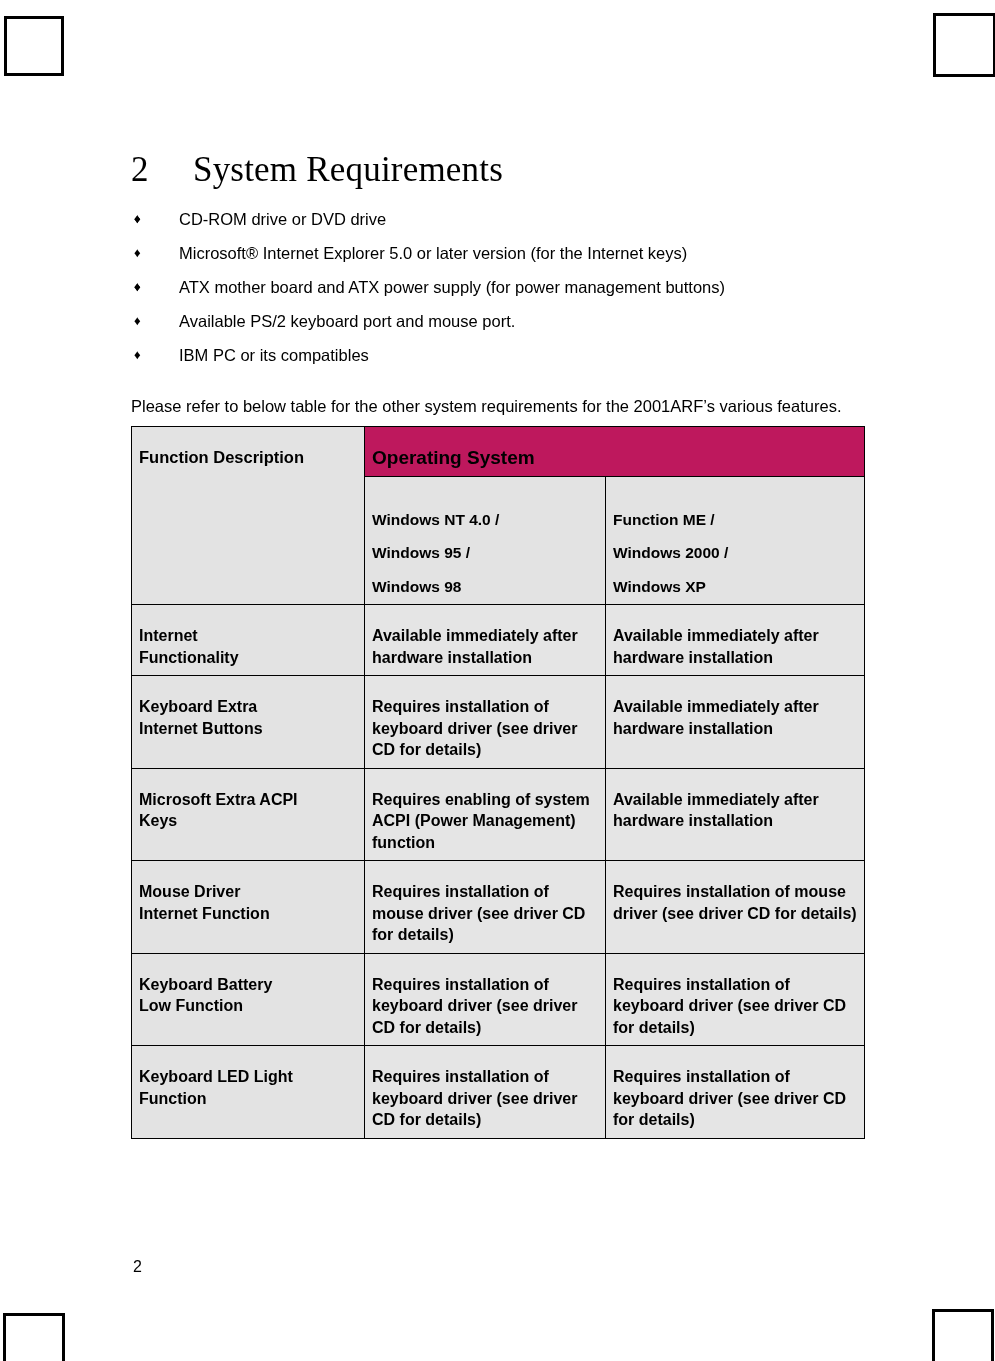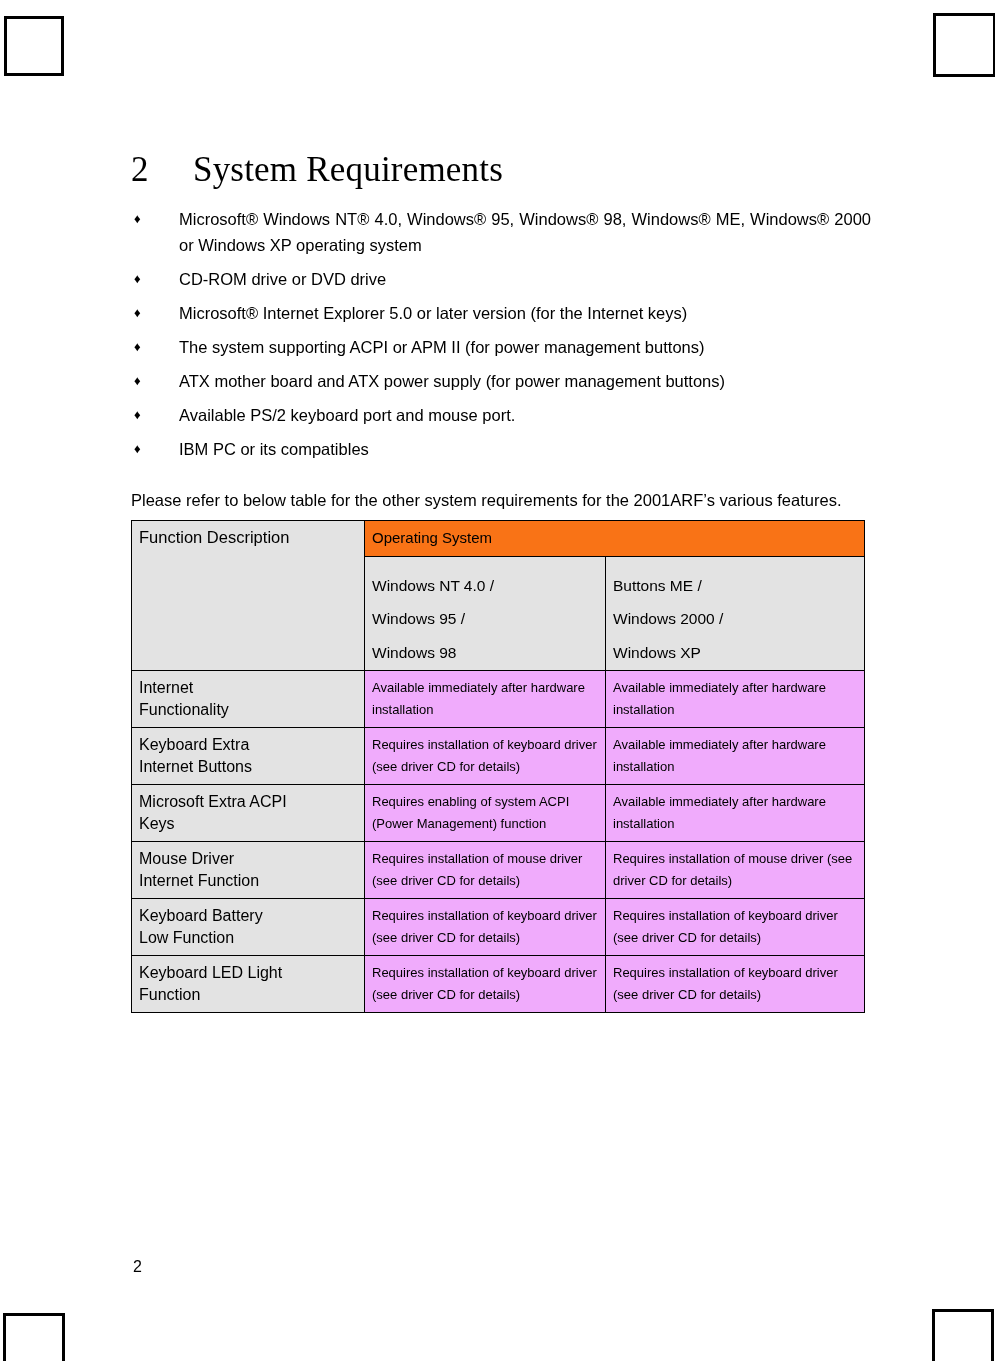--- a/index.html
+++ b/index.html
@@ -94,33 +94,33 @@
   table.req {
     border-collapse: collapse;
     table-layout: fixed;
     width: 733px;
     margin: 0;
     font-size: 15.5px;
   }
   table.req td, table.req th {
     border: 1.6px solid #000000;
     vertical-align: top;
-    padding: 6px 7px 7px 7px;
+    padding: 20px 7px 7px 7px;
     line-height: 21.5px;
-    font-weight: normal;
+    font-weight: bold;
     text-align: left;
   }
   .col-fn   { width: 233px; }
   .col-os1  { width: 241px; }
   .col-os2  { width: 259px; }
   th.os-title {
-    background: #f97316;
+    background: #be185d;
     text-align: center;
     font-weight: bold;
-    font-size: 15px;
+    font-size: 19px;
     padding: 7px 4px 8px 4px;
   }
   th.fn-head {
     background: #e3e3e3;
     font-weight: bold;
     font-size: 16.5px;
     vertical-align: middle;
     padding-left: 8px;
   }
   th.os-sub {
@@ -135,22 +135,22 @@
   td.fn-cell {
     background: #e3e3e3;
     font-weight: bold;
     font-size: 16px;
     vertical-align: middle;
     line-height: 22px;
     padding-left: 8px;
   }
   td.fn-cell .line { display: block; }
   td.body-cell {
-    background: #f0abfc;
-    font-size: 13px;
+    background: #e5e5e5;
+    font-size: 16px;
     line-height: 22.5px;
   }
 
   
   .page-number {
     position: absolute;
     left: 133px;
     top: 1245px;
     font-size: 16px;
     line-height: 20px;
@@ -168,33 +168,31 @@
 
   <div class="content">
 
     <h1 class="chapter">
       <span class="num">2</span><span>System Requirements</span>
     </h1>
 
     <ul class="bullets">
       <li>
         <span class="bullet-glyph">♦</span>
-        <span class="li-text">Microsoft® Windows NT® 4.0, Windows® 95, Windows® 98, Windows® ME, Windows® 2000 or Windows XP operating system</span>
       </li>
       <li>
         <span class="bullet-glyph">♦</span>
         <span class="li-text">CD-ROM drive or DVD drive</span>
       </li>
       <li>
         <span class="bullet-glyph">♦</span>
         <span class="li-text">Microsoft® Internet Explorer 5.0 or later version (for the Internet keys)</span>
       </li>
       <li>
         <span class="bullet-glyph">♦</span>
-        <span class="li-text">The system supporting ACPI or APM II (for power management buttons)</span>
       </li>
       <li>
         <span class="bullet-glyph">♦</span>
         <span class="li-text">ATX mother board and ATX power supply (for power management buttons)</span>
       </li>
       <li>
         <span class="bullet-glyph">♦</span>
         <span class="li-text">Available PS/2 keyboard port and mouse port.</span>
       </li>
       <li>
@@ -216,21 +214,21 @@
           <th class="fn-head" rowspan="2">Function Description</th>
           <th class="os-title" colspan="2">Operating System</th>
         </tr>
         <tr>
           <th class="os-sub">
             <span class="line">Windows NT 4.0 /</span>
             <span class="line">Windows 95 /</span>
             <span class="line">Windows 98</span>
           </th>
           <th class="os-sub">
-            <span class="line">Buttons ME /</span>
+            <span class="line">Function ME /</span>
             <span class="line">Windows 2000 /</span>
             <span class="line">Windows XP</span>
           </th>
         </tr>
       </thead>
       <tbody>
         <tr>
           <td class="fn-cell">
             <span class="line">Internet</span>
             <span class="line">Functionality</span>

